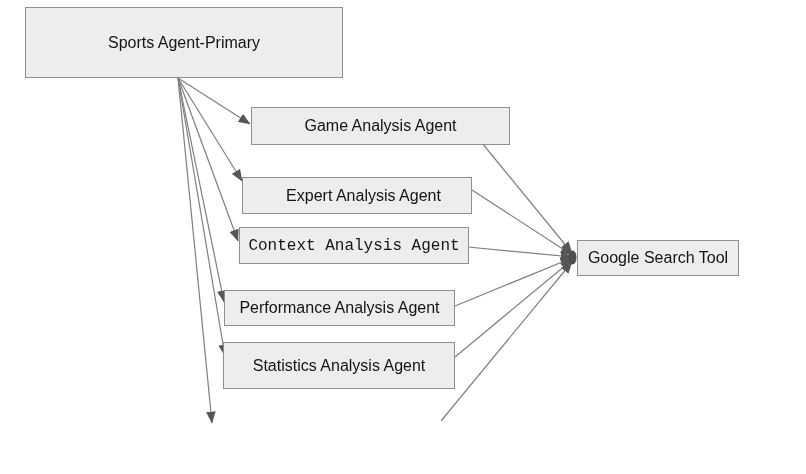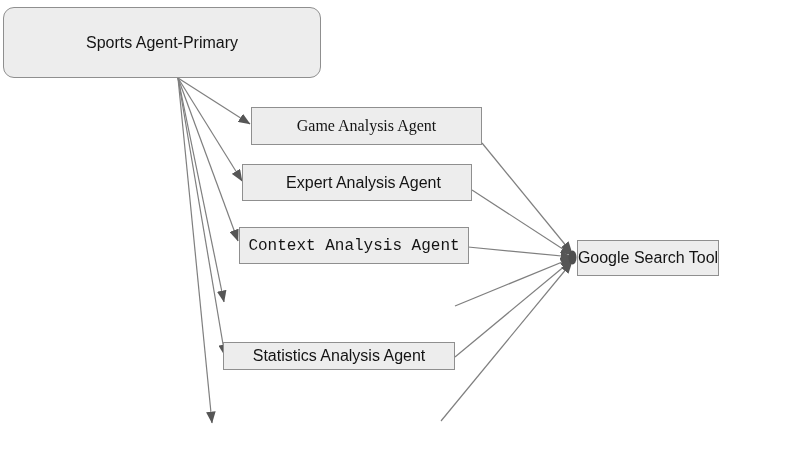--- a/index.html
+++ b/index.html
@@ -30,28 +30,28 @@
     display: flex;
     align-items: center;
     justify-content: center;
     font-size: 16px;
     color: #141414;
     white-space: nowrap;
     line-height: 1;
   }
   .node span { display: inline-block; }
 
-  .n-sports      { left: 3px;  top: 7px;   width: 318px; height: 71px; border-radius: 11px; }
-  .n-game        { left: 251px; top: 107px; width: 231px; height: 38px; font-family: Liberation Serif, serif; }
-  .n-expert      { left: 242px; top: 164px; width: 230px; height: 37px; padding-left: 13px; }
+  .n-sports      { left: 25px;  top: 7px;   width: 318px; height: 71px; }
+  .n-game        { left: 251px; top: 107px; width: 259px; height: 38px; }
+  .n-expert      { left: 242px; top: 177px; width: 230px; height: 37px; padding-left: 13px; }
   .n-context     { left: 239px; top: 227px; width: 230px; height: 37px; font-family: Liberation Mono, monospace; }
   .n-performance { left: 224px; top: 290px; width: 231px; height: 36px; }
-  .n-statistics  { left: 223px; top: 342px; width: 232px; height: 28px; }
+  .n-statistics  { left: 223px; top: 342px; width: 232px; height: 47px; }
   .n-turnpoint   { left: 210px; top: 405px; width: 230px; height: 38px; }
-  .n-google      { left: 577px; top: 240px; width: 142px; height: 36px; }
+  .n-google      { left: 577px; top: 240px; width: 162px; height: 36px; }
 </style>
 </head>
 <body>
 
 <div class="canvas">
 
   <svg class="edges-svg" viewBox="0 0 806 474">
     <defs>
       <marker id="arrow" viewBox="0 0 10 8" refX="9.5" refY="4" markerWidth="10" markerHeight="8" orient="auto">
         <path d="M0,0 L10,4 L0,8 z" fill="#565656"></path>
@@ -84,20 +84,23 @@
   </div>
 
   <div class="node n-expert">
     <span>Expert Analysis Agent</span>
   </div>
 
   <div class="node n-context">
     <span>Context Analysis Agent</span>
   </div>
 
+  <div class="node n-performance">
+    <span>Performance Analysis Agent</span>
+  </div>
 
   <div class="node n-statistics">
     <span>Statistics Analysis Agent</span>
   </div>
 
 
   <div class="node n-google">
     <span>Google Search Tool</span>
   </div>
 

